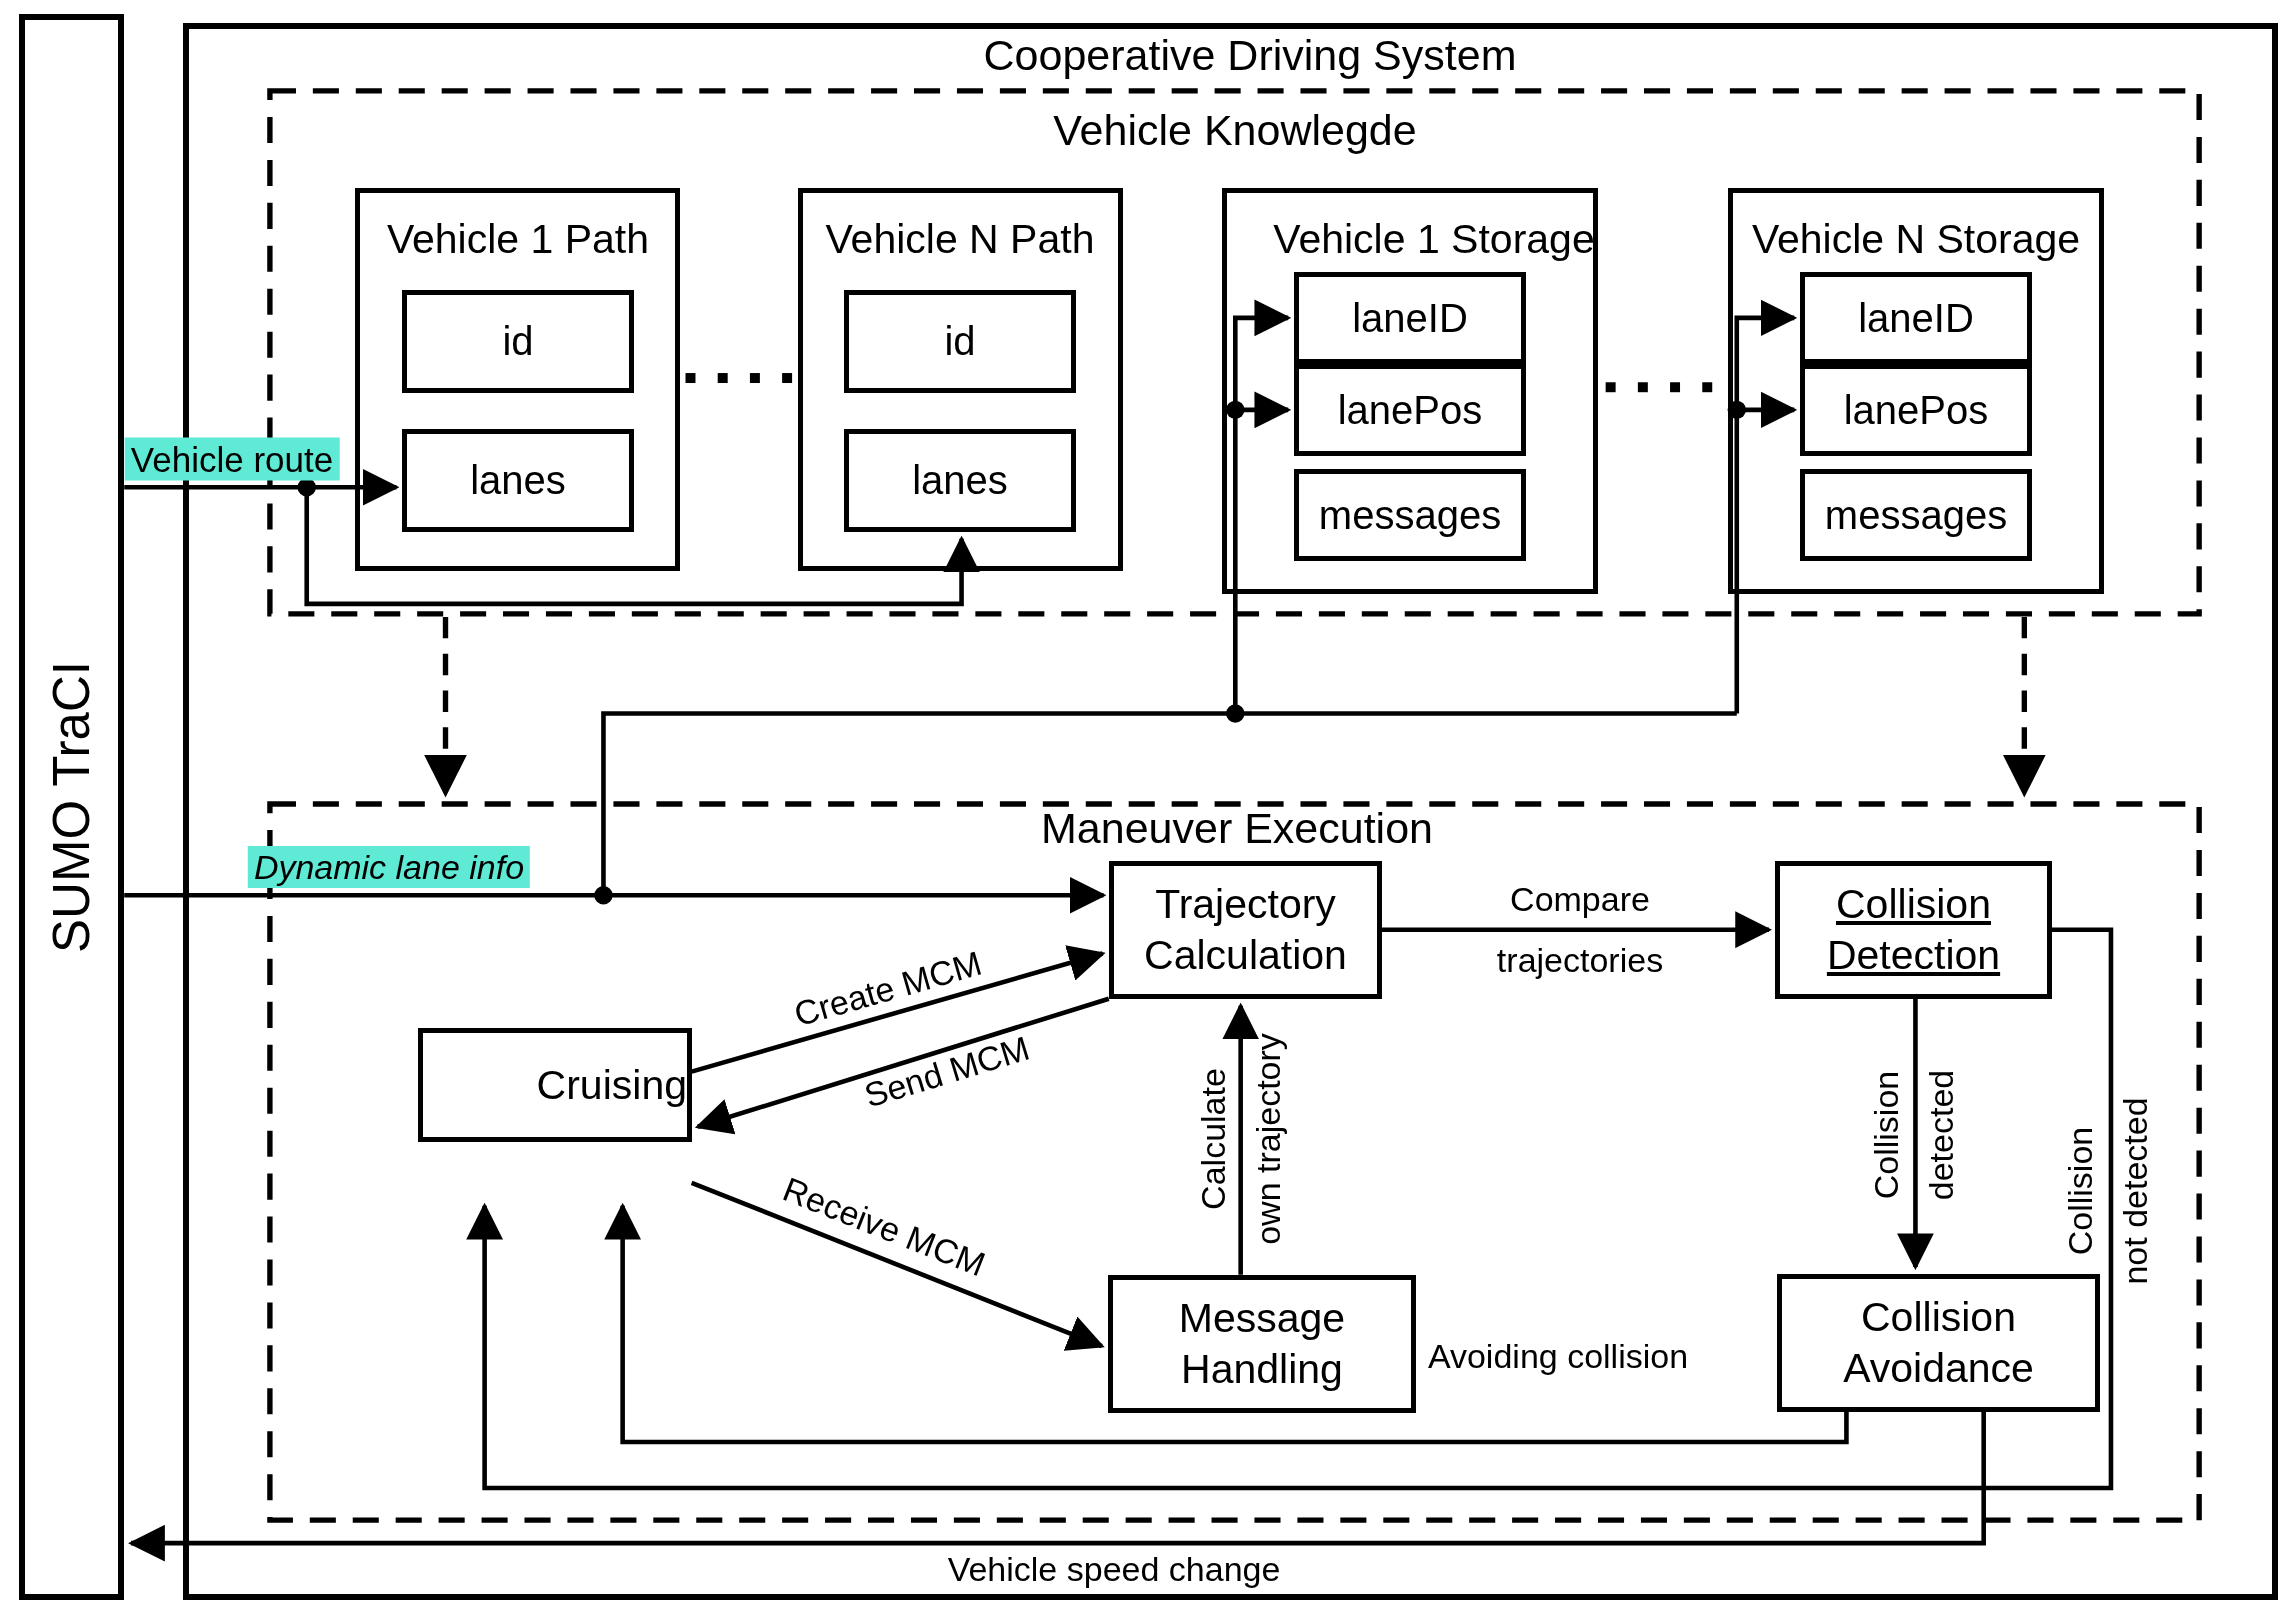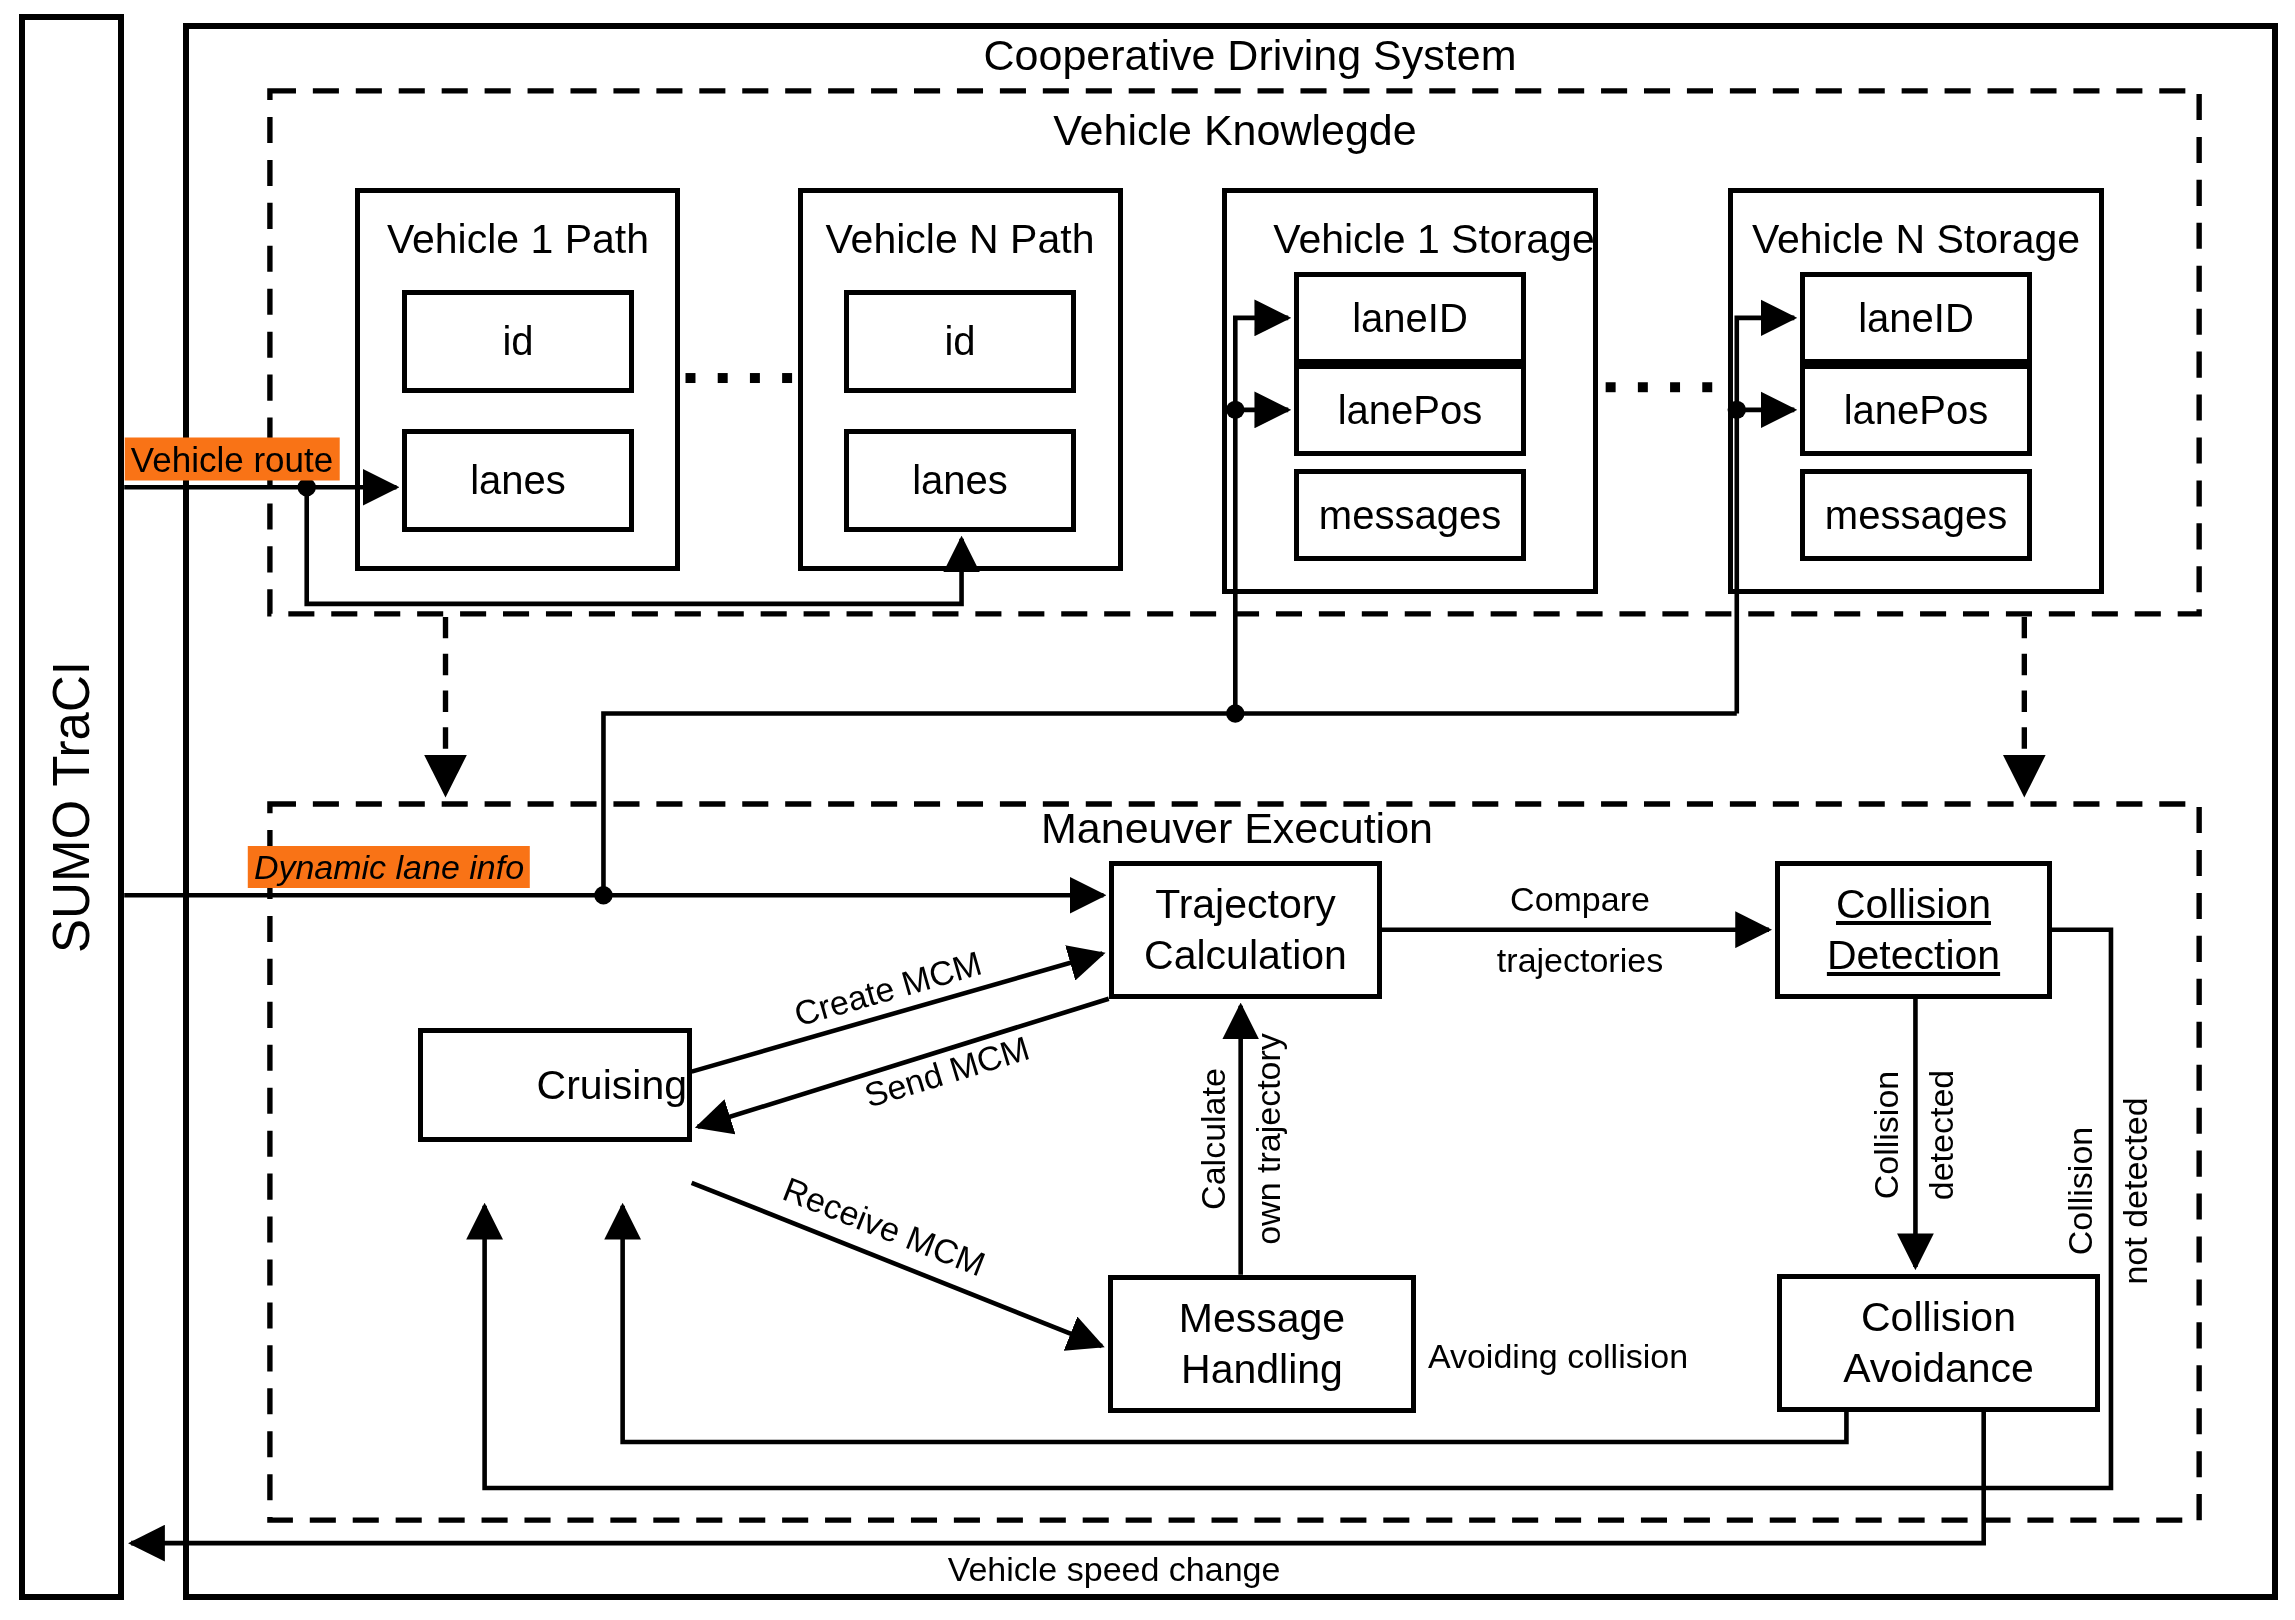--- a/index.html
+++ b/index.html
@@ -8,21 +8,21 @@
   .layer{position:absolute;left:0;top:0;width:100%;height:100%;}
   .box{position:absolute;box-sizing:border-box;background:#fff;border:5.4px solid #000;
        display:flex;align-items:center;justify-content:center;text-align:center;}
   .box.thick{border-width:6.1px;}
   .node-label{font-size:41px;line-height:51px;}
   .field-label{font-size:40px;}
   .group-title{position:absolute;transform:translate(-50%,-50%);font-size:43px;white-space:nowrap;}
   .box-title{position:absolute;transform:translate(-50%,-50%);font-size:41px;white-space:nowrap;}
   .edge-label{position:absolute;transform:translate(-50%,-50%);font-size:35px;white-space:nowrap;}
   .edge-label.small{font-size:34px;}
-  .edge-label.bg{background:#f97316;padding:1.5px 6.1px;}
+  .edge-label.bg{background:#5eead4;padding:1.5px 6.1px;}
   .rot{position:absolute;display:flex;flex-direction:column;align-items:center;
        font-size:34px;line-height:55px;white-space:nowrap;}
   svg{position:absolute;left:0;top:0;}
 </style>
 </head>
 <body>
 
 <div id="stage">
 
   <div class="layer">

